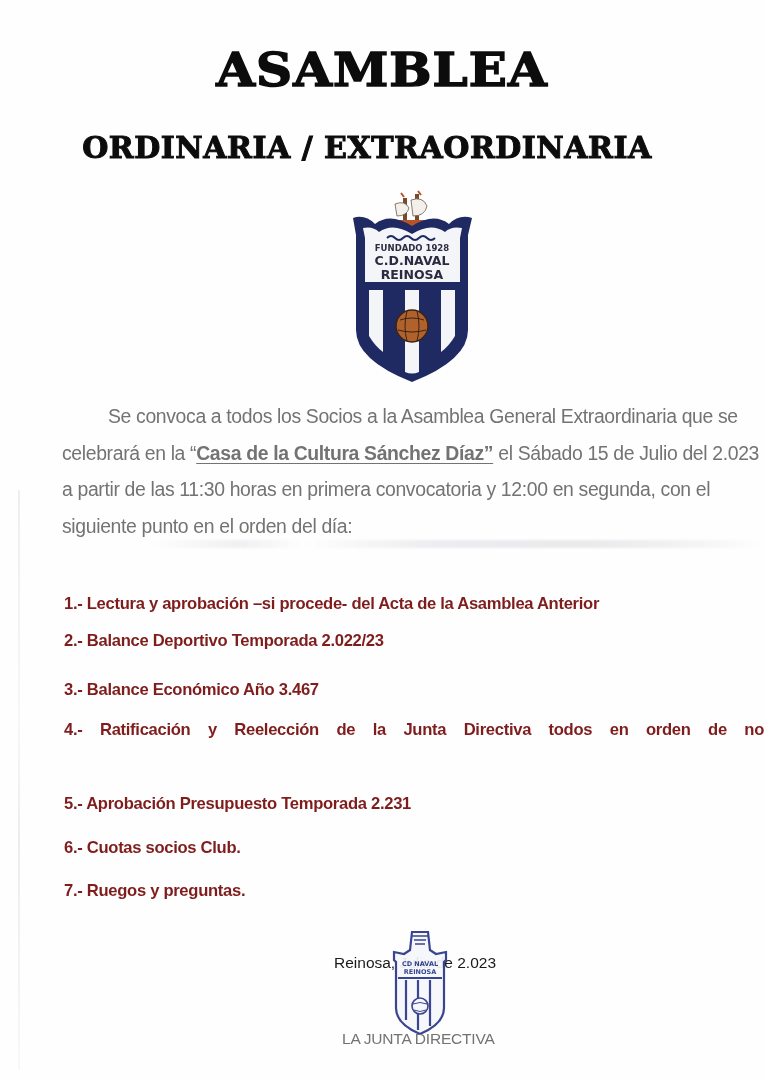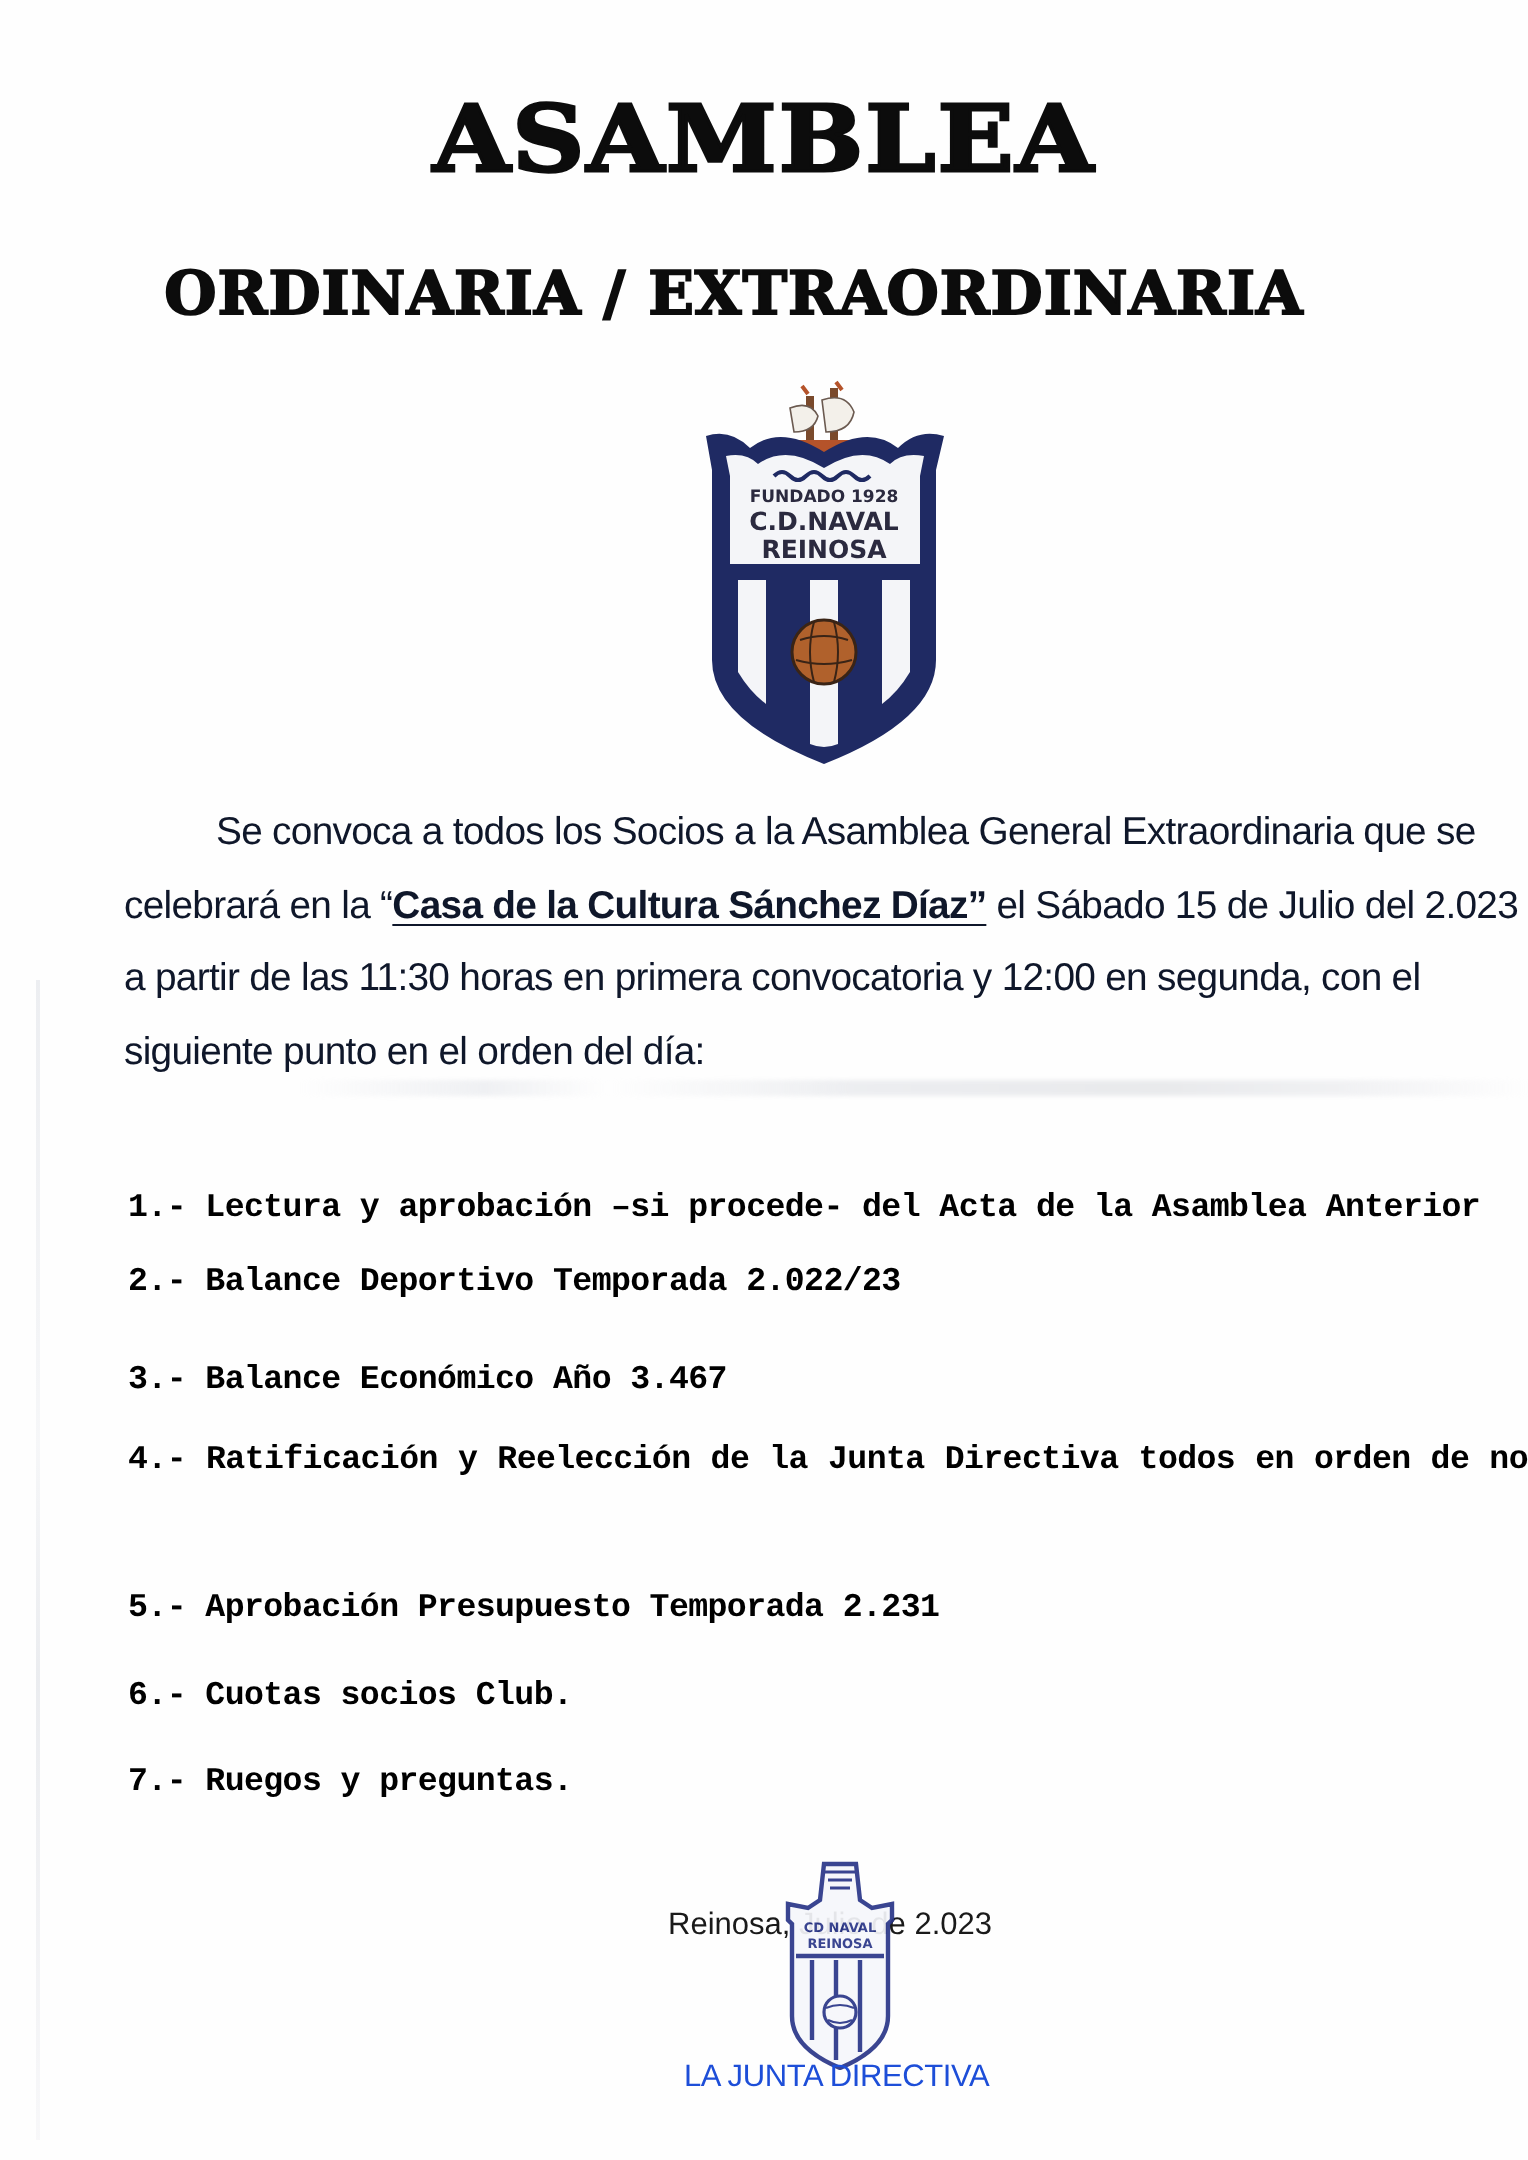--- a/index.html
+++ b/index.html
@@ -33,49 +33,49 @@
       color: #0c0c0c;
       -webkit-text-stroke: 1px #0c0c0c;
       padding-left: 30px; box-sizing: border-box;
     }
     .crest { position: absolute; left: 345px; top: 190px; width: 135px; height: 195px; }
     .crest-text { font-family: "DejaVu Sans", sans-serif; font-weight: bold; fill: #2b2a3f; }
 
     .intro {
       position: absolute; left: 62px; top: 398px; width: 702px;
       font-family: "Liberation Sans", sans-serif;
-      font-size: 19.4px; line-height: 36.5px; color: #0f172a;
+      font-size: 19.4px; line-height: 36.5px; color: #737373;
       letter-spacing: -0.35px;
     }
     .intro .indent { display: inline-block; width: 46px; }
     .intro .venue { font-weight: bold; text-decoration: underline; text-underline-offset: 3px; }
 
     .scan-smudge {
       position: absolute; left: 150px; top: 540px; width: 615px; height: 8px;
       background: linear-gradient(90deg, transparent, #e3e5ea 15%, transparent 25%, #dfe1e6 45%, #d8dade 70%, #e6e7eb 85%, transparent);
       opacity: .55; filter: blur(1px);
     }
 
     .agenda { position: absolute; left: 64px; top: 588px; width: 700px; }
     .agenda-item {
       position: absolute; left: 0; width: 700px;
-      font-family: Liberation Mono, monospace;
-      font-weight: bold; font-size: 16.6px; color: #000000;
+      font-family: Liberation Sans, sans-serif;
+      font-weight: bold; font-size: 16.6px; color: #7f1d1d;
       letter-spacing: -0.3px; line-height: 32px;
     }
     .agenda-item .line1 { display: flex; justify-content: space-between; }
 
     .date-line {
       position: absolute; left: 334px; top: 954px;
       font-size: 15.5px; color: #1a1a1a;
     }
     .stamp { position: absolute; left: 388px; top: 930px; width: 64px; height: 105px; opacity: .92; }
     .signature {
       position: absolute; left: 342px; top: 1030px;
-      font-size: 15.5px; color: #1d4ed8; letter-spacing: -0.2px;
+      font-size: 15.5px; color: #737373; letter-spacing: -0.2px;
     }
   </style>
 </head>
 <body>
 
 <div class="page">
   <div class="scan-edge"></div>
 
   <div class="title">ASAMBLEA</div>
   <div class="subtitle">ORDINARIA / EXTRAORDINARIA</div>

